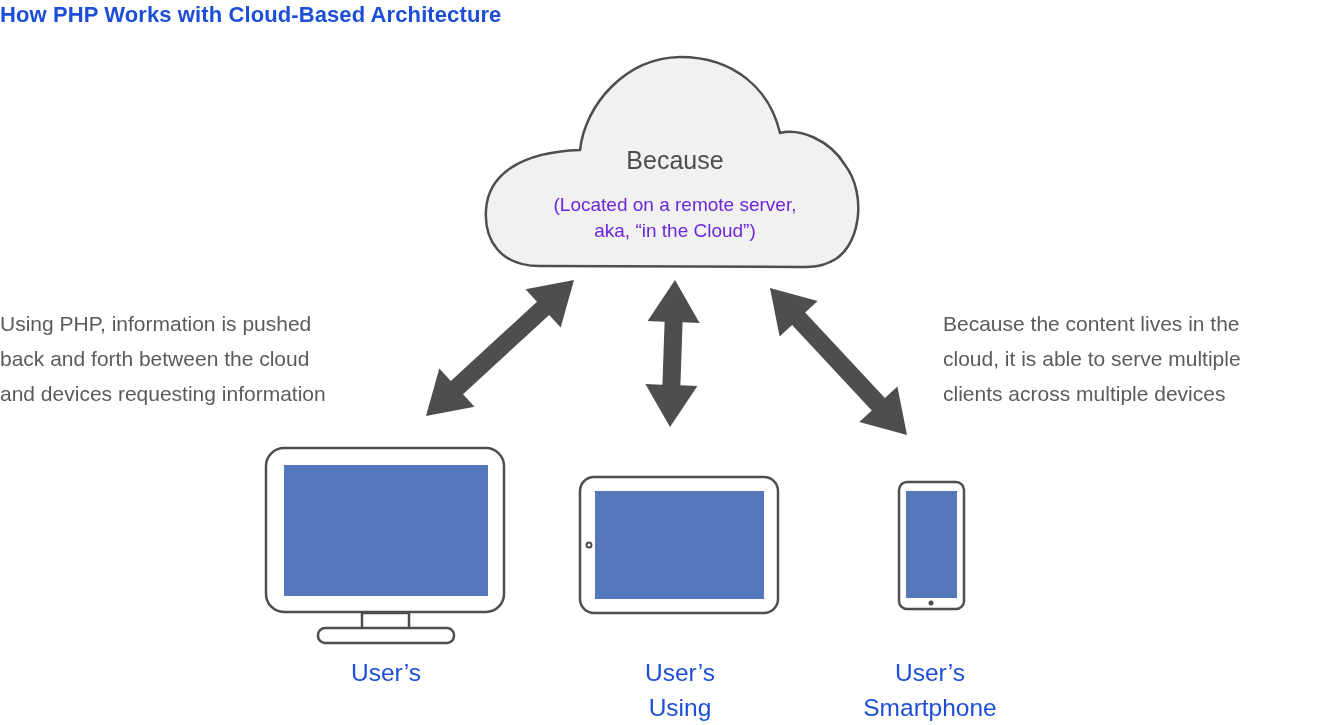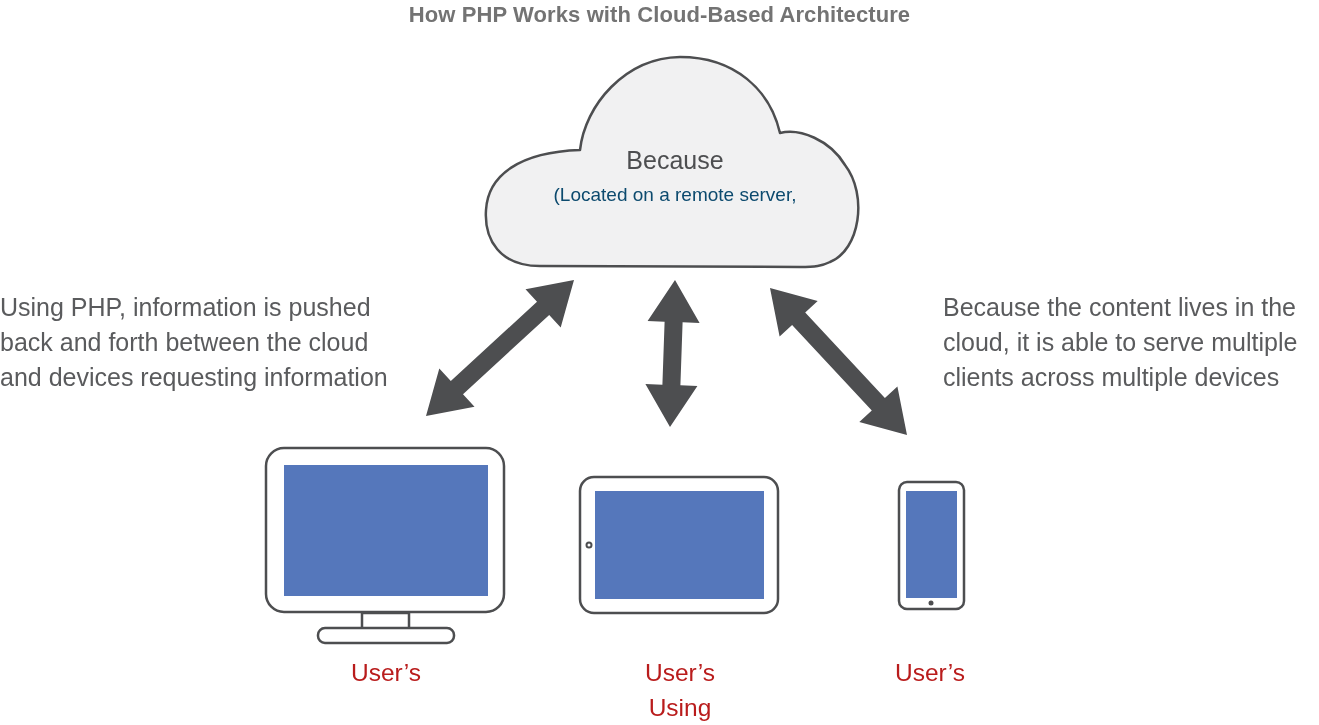--- a/index.html
+++ b/index.html
@@ -1,29 +1,29 @@
 <!DOCTYPE html>
 <html><head>
   <meta charset="utf-8">
   <style>
     html, body { margin: 0; padding: 0; background: #ffffff; }
     body { width: 1319px; height: 725px; position: relative; overflow: hidden;
            font-family: "Liberation Sans", "DejaVu Sans", sans-serif; color: #4d4e50; }
-    .title { position: absolute; left: 0; width: 1319px; top: 2px; text-align: center;
-             font-size: 22px; font-weight: bold; color: #737373; letter-spacing: 0.1px; }
+    .title { position: absolute; left: 0; width: 1319px; top: 2px; 
+             font-size: 22px; font-weight: bold; color: #1d4ed8; letter-spacing: 0.1px; }
     svg.diagram { position: absolute; left: 0; top: 0; }
     .cloud-text { position: absolute; left: 495px; width: 360px; text-align: center; }
     .cloud-title { top: 146px; font-size: 25px; color: #4d4e50; }
-    .cloud-sub { top: 182px; font-size: 19px; line-height: 26px; color: #0c4a6e; }
-    .side-text { position: absolute; top: 290px; font-size: 25px; line-height: 35px;
+    .cloud-sub { top: 192px; font-size: 19px; line-height: 26px; color: #6d28d9; }
+    .side-text { position: absolute; top: 306px; font-size: 21px; line-height: 35px;
                  color: #5a5b5d; white-space: pre-line; }
     .side-left { left: 0px; width: 430px; }
     .side-right { left: 943px; width: 380px; }
     .dev-label { position: absolute; top: 655px; font-size: 24.5px; line-height: 35px;
-                 text-align: center; color: #b91c1c; }
+                 text-align: center; color: #1d4ed8; }
     .dev-label span { display: block; }
   </style>
 </head>
 <body>
 
 <div class="title">How PHP Works with Cloud-Based Architecture</div>
 
 <svg class="diagram" width="1319" height="725" viewBox="0 0 1319 725">
 
   <path d="M 540 266
@@ -58,31 +58,33 @@
   <g>
     <rect x="899" y="482" width="65" height="127" rx="8" ry="8" fill="#ffffff" stroke="#4d4e50" stroke-width="2.5"></rect>
     <rect x="906" y="491" width="51" height="107" fill="#5577bb"></rect>
     <circle cx="931" cy="603" r="2.5" fill="#4d4e50"></circle>
   </g>
 </svg>
 
 <div class="cloud-text cloud-title">Because</div>
 <div class="cloud-text cloud-sub">
   <div>(Located on a remote server,</div>
+  <div>aka, “in the Cloud”)</div>
 </div>
 
 <div class="side-text side-left">Using PHP, information is pushed
 back and forth between the cloud
 and devices requesting information</div>
 <div class="side-text side-right">Because the content lives in the
 cloud, it is able to serve multiple
 clients across multiple devices</div>
 
 <div class="dev-label" style="left:286px; width:200px;">
   <span>User’s</span>
 </div>
 <div class="dev-label" style="left:580px; width:200px;">
   <span>User’s</span>
   <span>Using</span>
 </div>
 <div class="dev-label" style="left:830px; width:200px;">
   <span>User’s</span>
+  <span>Smartphone</span>
 </div>
 
 </body></html>

